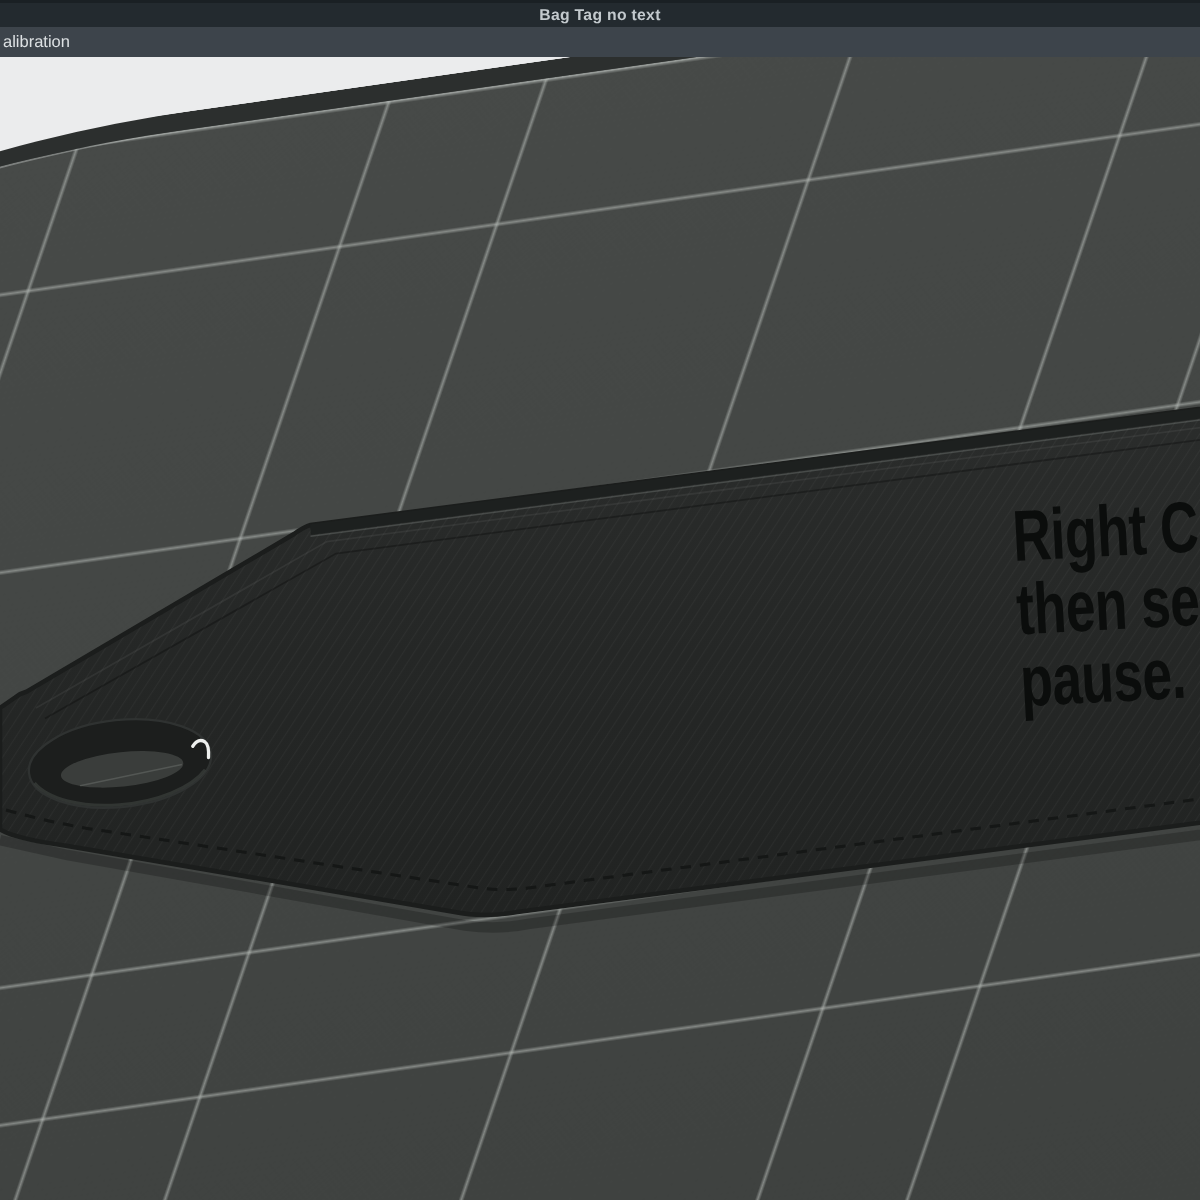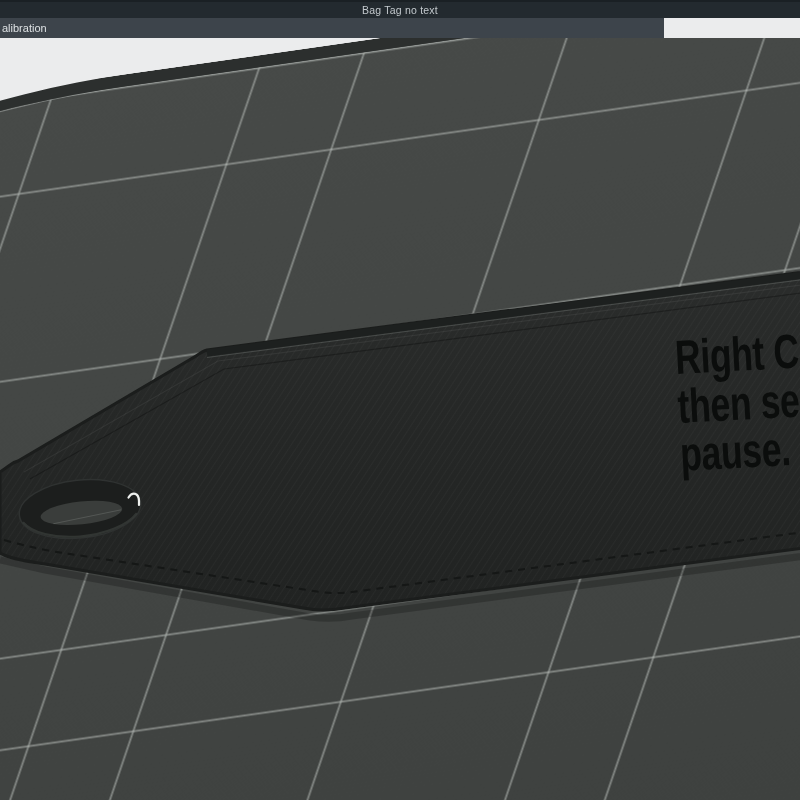--- a/index.html
+++ b/index.html
@@ -3,22 +3,22 @@
 <meta charset="utf-8">
 <style>
   html,body{margin:0;padding:0;background:#000;}
   .app{position:relative;width:800px;height:800px;overflow:hidden;
        font-family:"Liberation Sans",sans-serif;background:var(--background,#ebeced);}
 
   
   .titlebar{position:absolute;left:0;top:0;width:800px;height:16px;
             border-top:2px solid #1a2024;background:var(--titlebar_bg,#232a2f);
             display:flex;align-items:center;justify-content:center;}
-  .titlebar .title{font-size:10.5px;color:#c3c9cd;letter-spacing:.2px;}
-  .menubar{position:absolute;left:0;top:18px;width:664px;height:20px;
+  .titlebar .title{font-size:10.5px;color:#c3c9cd;letter-spacing:.2px;font-weight:bold;}
+  .menubar{position:absolute;left:0;top:18px;width:800px;height:20px;
            background:var(--menubar_bg,#3d444b);display:flex;align-items:center;}
   .menubar .menu-item{font-size:11px;color:#dde1e3;padding-left:2px;line-height:20px;}
 
   
   .viewport{position:absolute;left:0;top:38px;width:800px;height:762px;
             background:var(--background,#ebeced);overflow:hidden;}
 
   
   .plate{position:absolute;left:0;top:0;width:4200px;height:4000px;
          transform-origin:0 0;

